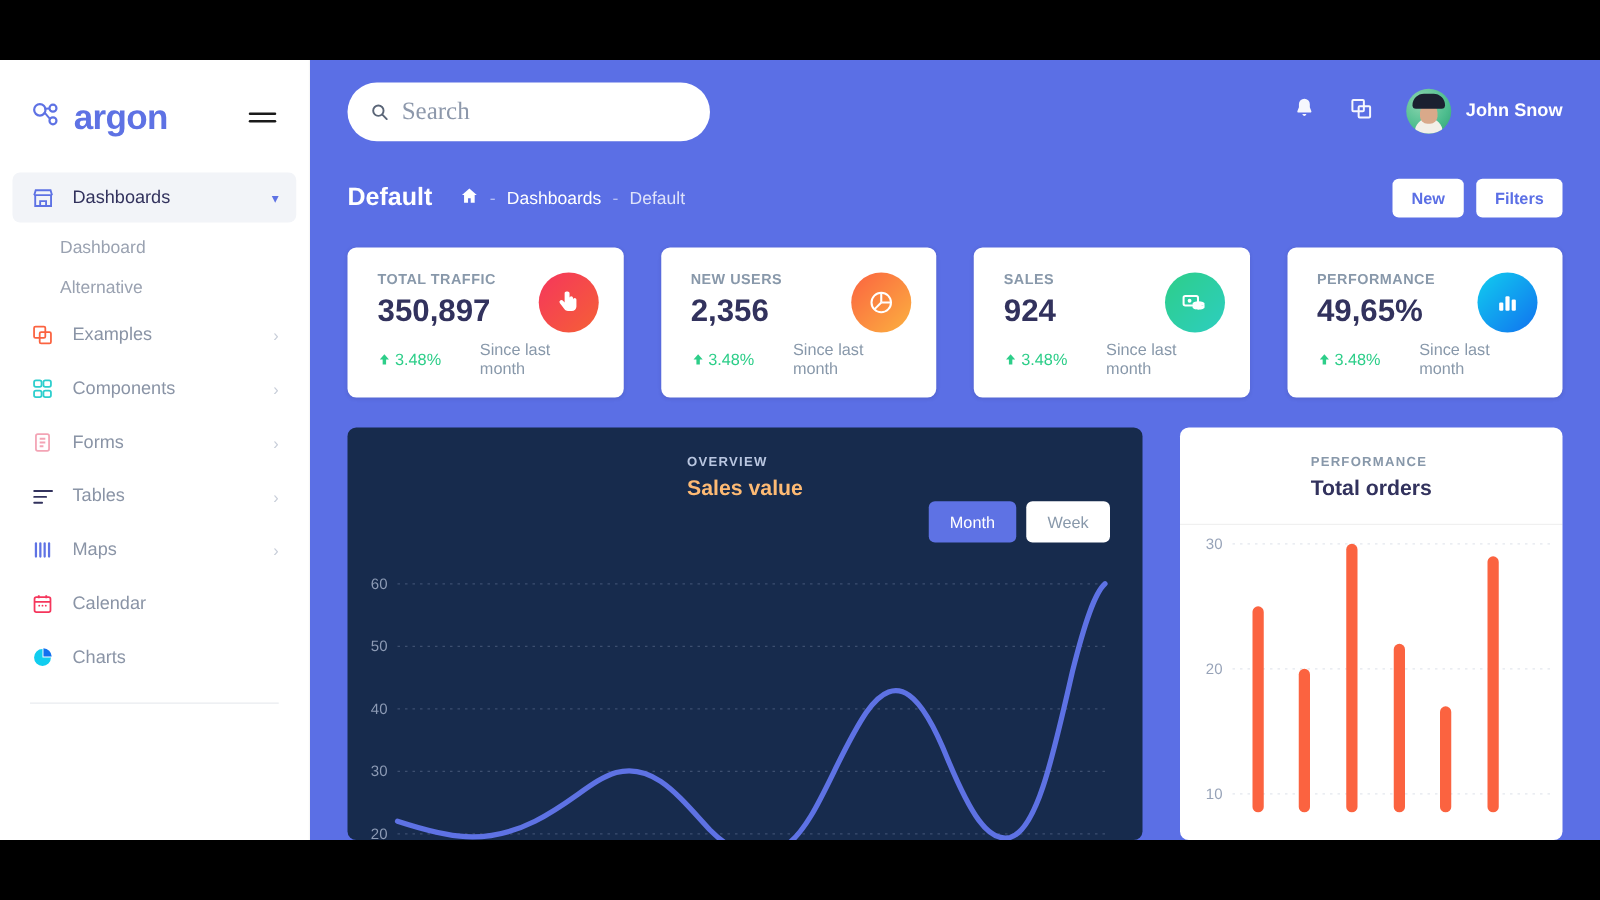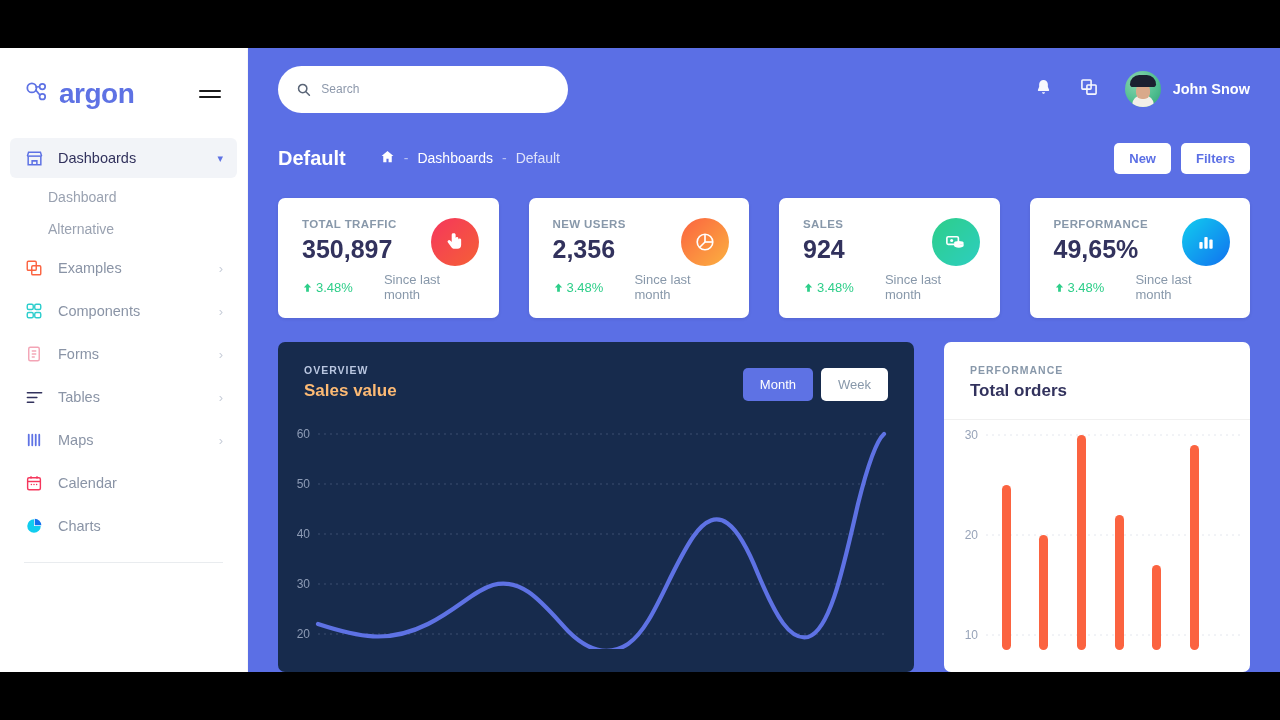--- a/index.html
+++ b/index.html
@@ -68,21 +68,21 @@
   .topbar {
     height: 82px; display: flex; align-items: center;
     padding: 0 30px 0 30px; gap: 20px;
   }
   .search-box {
     width: 290px; height: 47px; background: #fff; border-radius: 24px;
     display: flex; align-items: center; gap: 10px; padding: 0 18px;
   }
   .search-input {
     border: none; outline: none; background: transparent;
-    font-size: 12px; color: #8898aa; font-family: Liberation Sans, sans-serif;
+    font-size: 20px; color: #8898aa; font-family: Liberation Serif, serif;
     width: 100%;
   }
   .search-input::placeholder { color: #8d98ab; }
   .topbar-right { margin-left: auto; display: flex; align-items: center; gap: 26px; }
   .icon-btn { cursor: pointer; opacity: .95; }
   .user { display: flex; align-items: center; gap: 12px; cursor: pointer; }
   .avatar {
     width: 36px; height: 36px; border-radius: 50%; overflow: hidden;
     background: radial-gradient(circle at 35% 30%, #8fd6b0 0%, #4dbd8e 60%, #2f9e75 100%);
     position: relative; flex: none;
@@ -95,21 +95,21 @@
     position: absolute; left: 50%; top: 12px; transform: translateX(-50%);
     width: 14px; height: 16px; background: #d9a98a; border-radius: 7px 7px 6px 6px;
   }
   .avatar .body {
     position: absolute; left: 50%; bottom: 0; transform: translateX(-50%);
     width: 22px; height: 12px; background: #f2efe8; border-radius: 10px 10px 0 0;
   }
   .user-name { color: #fff; font-size: 14.5px; font-weight: bold; }
 
   .page-head {
-    display: flex; align-items: center; padding: 0 30px; height: 56px; gap: 34px;
+    display: flex; align-items: center; padding: 0 30px; height: 56px; gap: 22px;
   }
   .page-title { color: #fff; font-size: 20px; font-weight: bold; }
   .breadcrumb { display: flex; align-items: center; gap: 9px; font-size: 14px; }
   .crumb { color: rgba(255,255,255,0.80); cursor: pointer; }
   .crumb.strong { color: #ffffff; }
   .crumb-sep { color: rgba(255,255,255,0.55); }
   .head-actions { margin-left: auto; display: flex; gap: 10px; }
   .hbtn {
     background: #fff; color: #5b6fe5; font-size: 13px; font-weight: bold;
     border: none; border-radius: 5px; padding: 8px 15px; cursor: pointer;
@@ -141,21 +141,21 @@
   
   .charts { display: flex; gap: 30px; padding: 24px 30px 0 30px; }
   .chart-dark {
     flex: 0 0 636px; background: #172b4d; border-radius: 7px;
     height: 330px; overflow: hidden; position: relative;
   }
   .chart-light {
     flex: 1; background: #fff; border-radius: 7px; height: 330px;
     overflow: hidden; position: relative;
   }
-  .card-head { padding: 22px 26px 18px 26px; display: flex; align-items: flex-end; }
+  .card-head { padding: 22px 26px 18px 26px; display: flex; align-items: center; flex-direction: column; }
   .card-eyebrow {
     font-size: 10.5px; font-weight: bold; letter-spacing: 1px; text-transform: uppercase;
   }
   .chart-dark .card-eyebrow { color: #b9c6e0; }
   .chart-light .card-eyebrow { color: #8898aa; }
   .card-title { font-size: 17px; font-weight: bold; margin-top: 5px; }
   .chart-dark .card-title { color: #fdba74; }
   .chart-light .card-title { color: #32325d; }
   .toggle-group { margin-left: auto; display: flex; gap: 8px; }
   .tgl {

